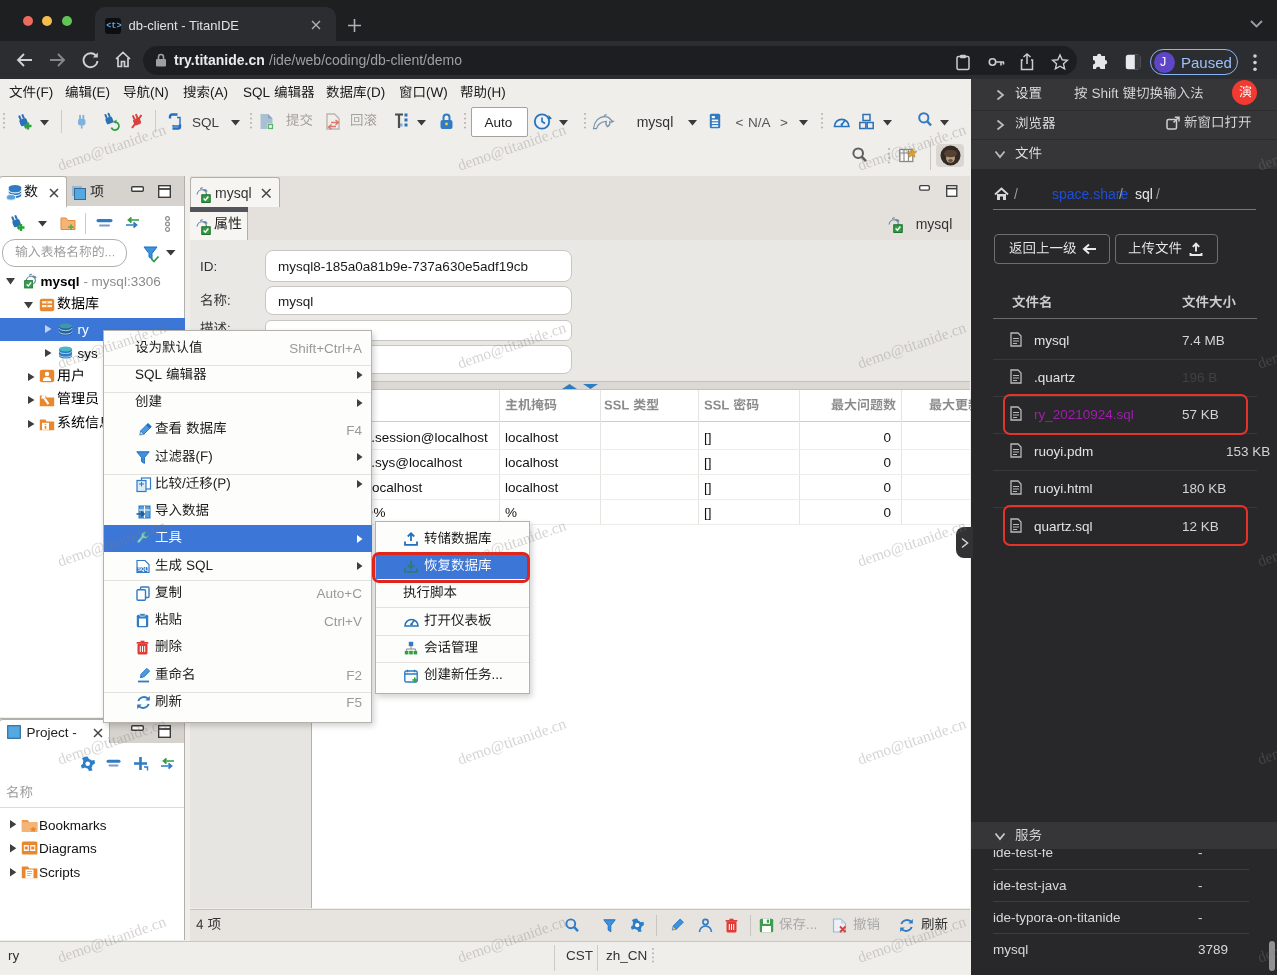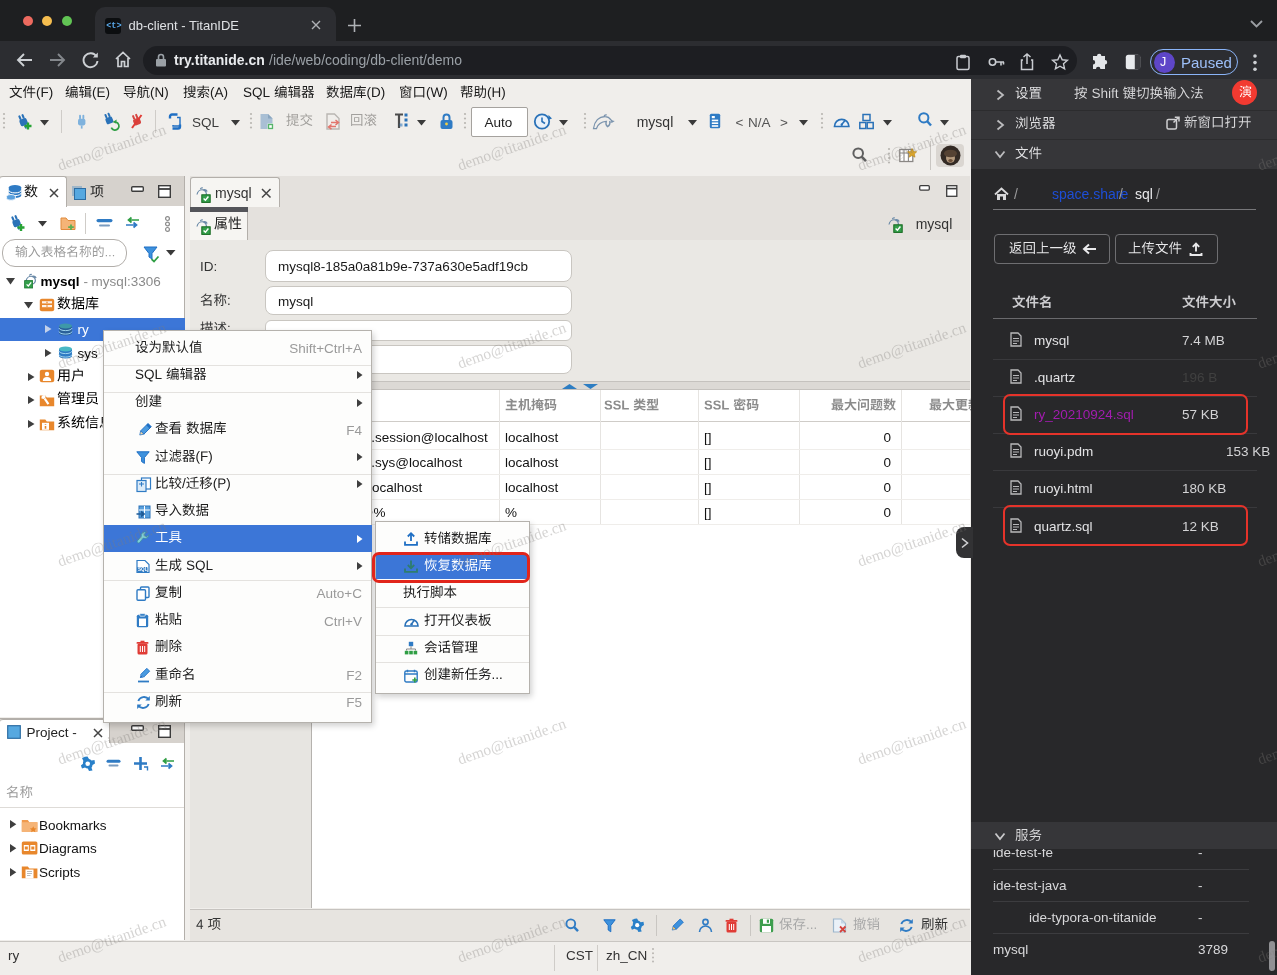--- a/index.html
+++ b/index.html
@@ -1235,21 +1235,21 @@
       </svg>
     </div>
 <div style="position:absolute;left:1034.0px;top:525.5px;transform:translateY(-50%);font:400 13.5px 'Liberation Sans',sans-serif;color:#e2e2e4;white-space:pre;">quartz.sql</div>
 <div style="position:absolute;left:1182.0px;top:525.5px;transform:translateY(-50%);font:400 13.5px 'Liberation Sans',sans-serif;color:#d3d3d5;white-space:pre;">12 KB</div>
 <div style="position:absolute;left:1003.0px;top:394.0px;width:245.0px;height:41.0px;border:2.5px solid #e5332a;border-radius:7px;z-index:30;"></div>
 <div style="position:absolute;left:1003.0px;top:505.3px;width:245.0px;height:41.0px;border:2.5px solid #e5332a;border-radius:7px;z-index:30;"></div>
 <div style="position:absolute;left:993.0px;top:852.3px;transform:translateY(-50%);font:400 13.5px 'Liberation Sans',sans-serif;color:#d8d8da;white-space:pre;">ide-test-fe</div>
 <div style="position:absolute;left:1198.0px;top:852.3px;transform:translateY(-50%);font:400 13.5px 'Liberation Sans',sans-serif;color:#d8d8da;white-space:pre;">-</div>
 <div style="position:absolute;left:993.0px;top:884.6px;transform:translateY(-50%);font:400 13.5px 'Liberation Sans',sans-serif;color:#d8d8da;white-space:pre;">ide-test-java</div>
 <div style="position:absolute;left:1198.0px;top:884.6px;transform:translateY(-50%);font:400 13.5px 'Liberation Sans',sans-serif;color:#d8d8da;white-space:pre;">-</div>
-<div style="position:absolute;left:993.0px;top:916.9px;transform:translateY(-50%);font:400 13.5px 'Liberation Sans',sans-serif;color:#d8d8da;white-space:pre;margin-left:36px;">ide-typora-on-titanide</div>
+<div style="position:absolute;left:993.0px;top:916.9px;transform:translateY(-50%);font:400 13.5px 'Liberation Sans',sans-serif;color:#d8d8da;white-space:pre;">ide-typora-on-titanide</div>
 <div style="position:absolute;left:1198.0px;top:916.9px;transform:translateY(-50%);font:400 13.5px 'Liberation Sans',sans-serif;color:#d8d8da;white-space:pre;">-</div>
 <div style="position:absolute;left:993.0px;top:949.2px;transform:translateY(-50%);font:400 13.5px 'Liberation Sans',sans-serif;color:#d8d8da;white-space:pre;">mysql</div>
 <div style="position:absolute;left:1198.0px;top:949.2px;transform:translateY(-50%);font:400 13.5px 'Liberation Sans',sans-serif;color:#d8d8da;white-space:pre;">3789</div>
 <div style="position:absolute;left:993.0px;top:868.5px;width:256.0px;height:1.0px;background:#3c3c3f;"></div>
 <div style="position:absolute;left:993.0px;top:900.7px;width:256.0px;height:1.0px;background:#3c3c3f;"></div>
 <div style="position:absolute;left:993.0px;top:932.9px;width:256.0px;height:1.0px;background:#3c3c3f;"></div>
 <div style="position:absolute;left:971.0px;top:822.0px;width:306.0px;height:27.3px;background:#363639;z-index:5;"></div>
 <div style="position:absolute;left:994.0px;top:831.0px;z-index:6;">
       <svg width="12" height="10" viewBox="0 0 12 10" style="display:block;overflow:visible">
         <path d="M1.5 2.5 L6 8 L10.5 2.5" stroke="#c8c8ca" stroke-width="1.8" fill="none"></path>

